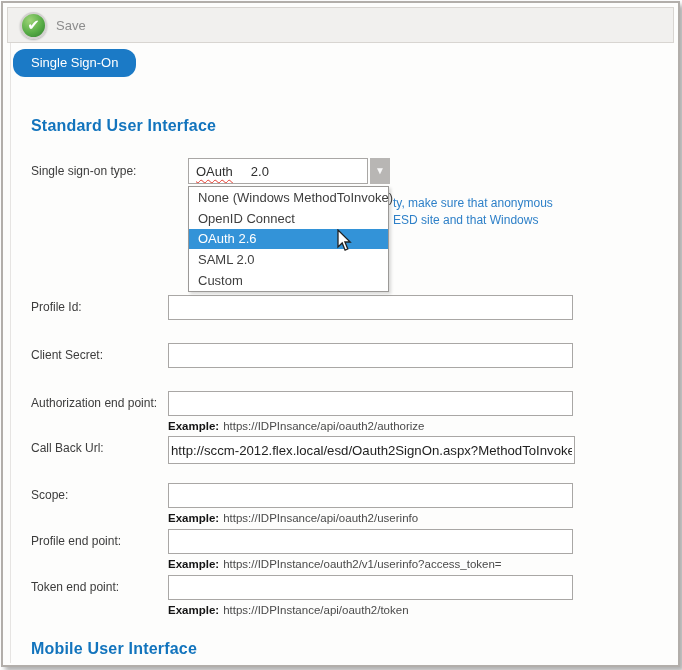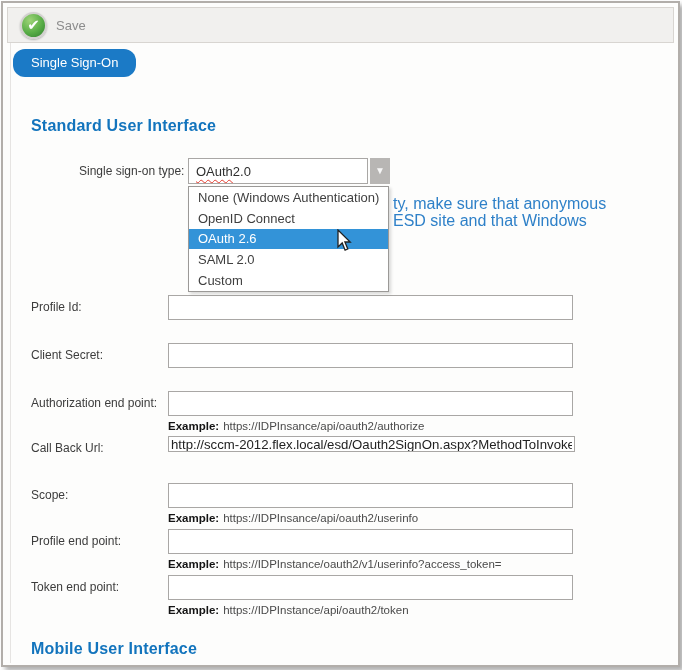--- a/index.html
+++ b/index.html
@@ -21,46 +21,46 @@
   .tab{position:absolute;left:10px;top:46px;background:var(--tab_blue,#1b7ac6);color:#fff;
     font-size:13px;padding:6px 18px 7px 18px;border-radius:12px;cursor:pointer;}
   
   .h-std,.h-mob{position:absolute;left:28px;margin:0;color:var(--accent_blue,#1274bd);
     font-size:16px;font-weight:bold;letter-spacing:.2px;}
   .h-std{top:114px;}
   .h-mob{top:637px;}
   .h-oauth{position:absolute;left:28px;top:255px;margin:0;color:var(--accent_blue,#1274bd);
     font-size:14px;font-weight:bold;}
   .lbl{color:#3c3c3c;font-size:12px;}
-  .sso-label{position:absolute;left:28px;top:161px;margin-left:48px;}
+  .sso-label{position:absolute;left:28px;top:161px;}
   
   .combo{position:absolute;left:185px;top:155px;display:flex;align-items:stretch;height:26px;cursor:pointer;}
   .combo-value{width:180px;background:#fff;border:1px solid #a9a7a5;font-size:13px;color:#2f2f2f;
-    display:flex;align-items:center;padding-left:7px;box-sizing:border-box;}
+    display:flex;align-items:center;padding-left:7px;box-sizing:border-box;gap:18px;}
   .wavy{text-decoration:underline;text-decoration-style:wavy;text-decoration-color:#e23b2e;
     text-decoration-thickness:1px;text-underline-offset:3px;}
   .combo-btn{width:20px;margin-left:2px;background:var(--combo_btn,#b8b6b4);
     display:flex;align-items:center;justify-content:center;}
   .combo-btn .tri{color:#f6f6f6;font-size:10px;line-height:1;}
   
-  .hint{position:absolute;left:390px;top:192px;color:var(--hint_blue,#2e80c8);font-size:16px;line-height:17px;}
+  .hint{position:absolute;left:390px;top:192px;color:var(--hint_blue,#2e80c8);font-size:12px;line-height:17px;}
   
   .dd{position:absolute;left:185px;top:183px;width:199px;background:#fff;
     border:1px solid #9b9997;z-index:5;box-shadow:2px 2px 3px rgba(0,0,0,.15);}
   .dd-item{height:20.8px;display:flex;align-items:center;padding-left:9px;
     font-size:13px;color:#3f3f3f;cursor:pointer;white-space:nowrap;}
   .dd-item.sel{background:var(--highlight_blue,#3393d8);color:#fff;}
   .cursor{position:absolute;left:333px;top:226px;z-index:6;}
   
   .field{position:absolute;left:0;width:100%;height:48px;}
   .field .lbl{position:absolute;left:28px;top:5px;white-space:nowrap;}
   .inp{position:absolute;left:165px;top:0;width:405px;height:25px;box-sizing:border-box;
     border:1px solid #a9a7a5;background:#fff;font-family:"Liberation Sans","DejaVu Sans",sans-serif;
     font-size:12px;padding:0 4px;color:#222;}
-  .inp-lg{width:407px;height:16px;font-size:13.2px;padding:0 2px;}
+  .inp-lg{width:407px;height:28px;font-size:13.2px;padding:0 2px;}
   .ex{position:absolute;left:165px;top:29px;font-size:11.5px;color:#4a4a4a;white-space:nowrap;}
   .ex b{color:#141414;margin-right:4px;}
 </style>
 </head>
 <body>
 
 <div class="page">
   <div class="inner-edge"></div>
 
   <div class="toolbar">
@@ -87,21 +87,21 @@
         <span class="tri">▼</span>
       </div>
   </div>
 
   <div class="hint">
     <div>ty, make sure that anonymous</div>
     <div>ESD site and that Windows</div>
   </div>
 
   <div class="dd">
-    <div class="dd-item">None (Windows Authentication)</div>
+    <div class="dd-item">None (Windows MethodToInvoke)</div>
     <div class="dd-item">OpenID Connect</div>
     <div class="dd-item sel">OAuth 2.6</div>
     <div class="dd-item">SAML 2.0</div>
     <div class="dd-item">Custom</div>
   </div>
 
   <svg class="cursor" width="18" height="24" viewBox="0 0 18 24">
     <path d="M2,1 L2,18 L6.2,14 L9.1,21.2 L11.8,20 L8.9,13 L14.2,13 Z" fill="#fff" stroke="#222" stroke-width="1.3"></path>
   </svg>
 

